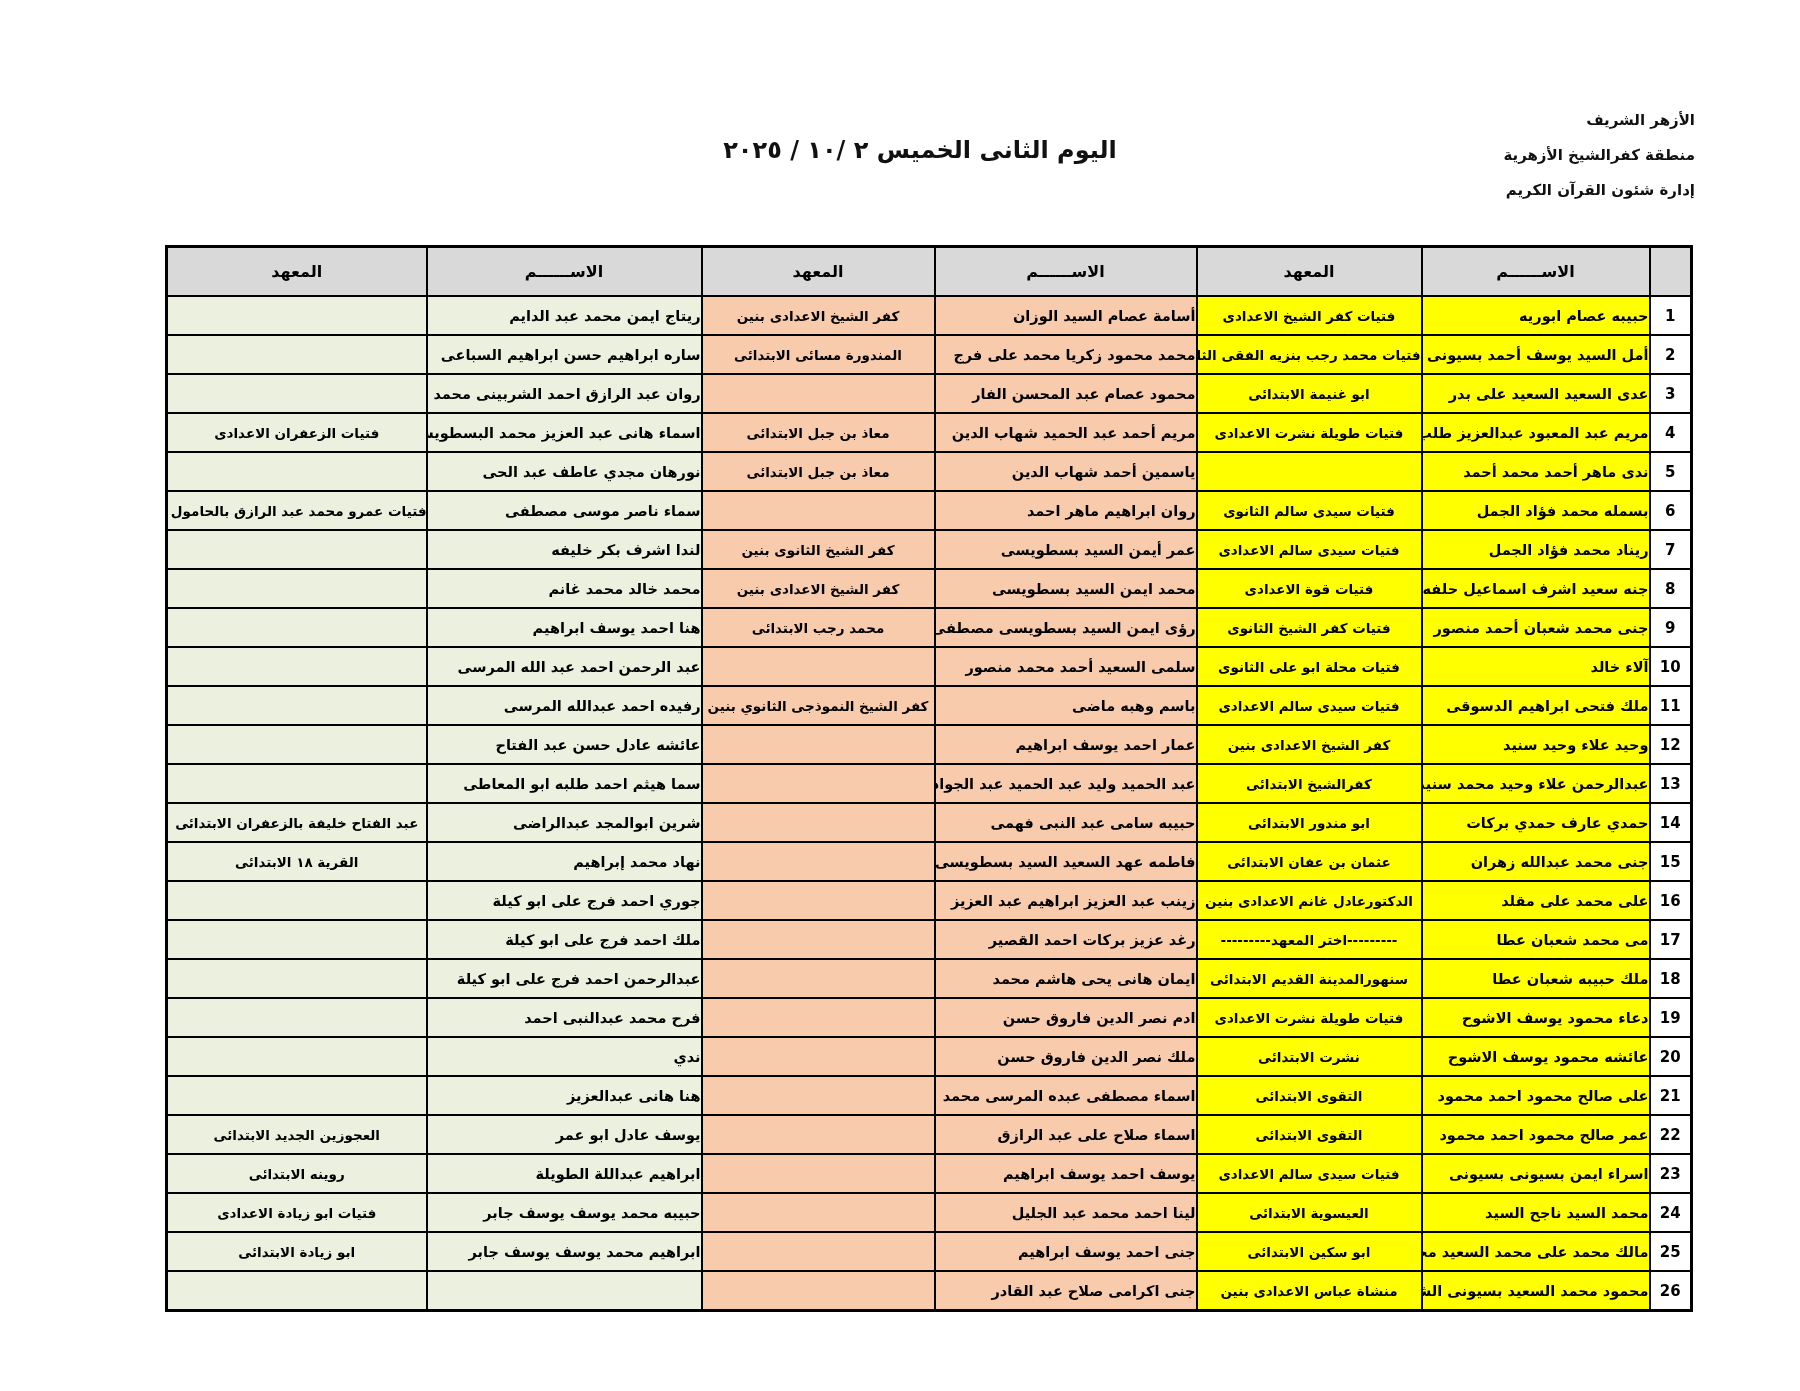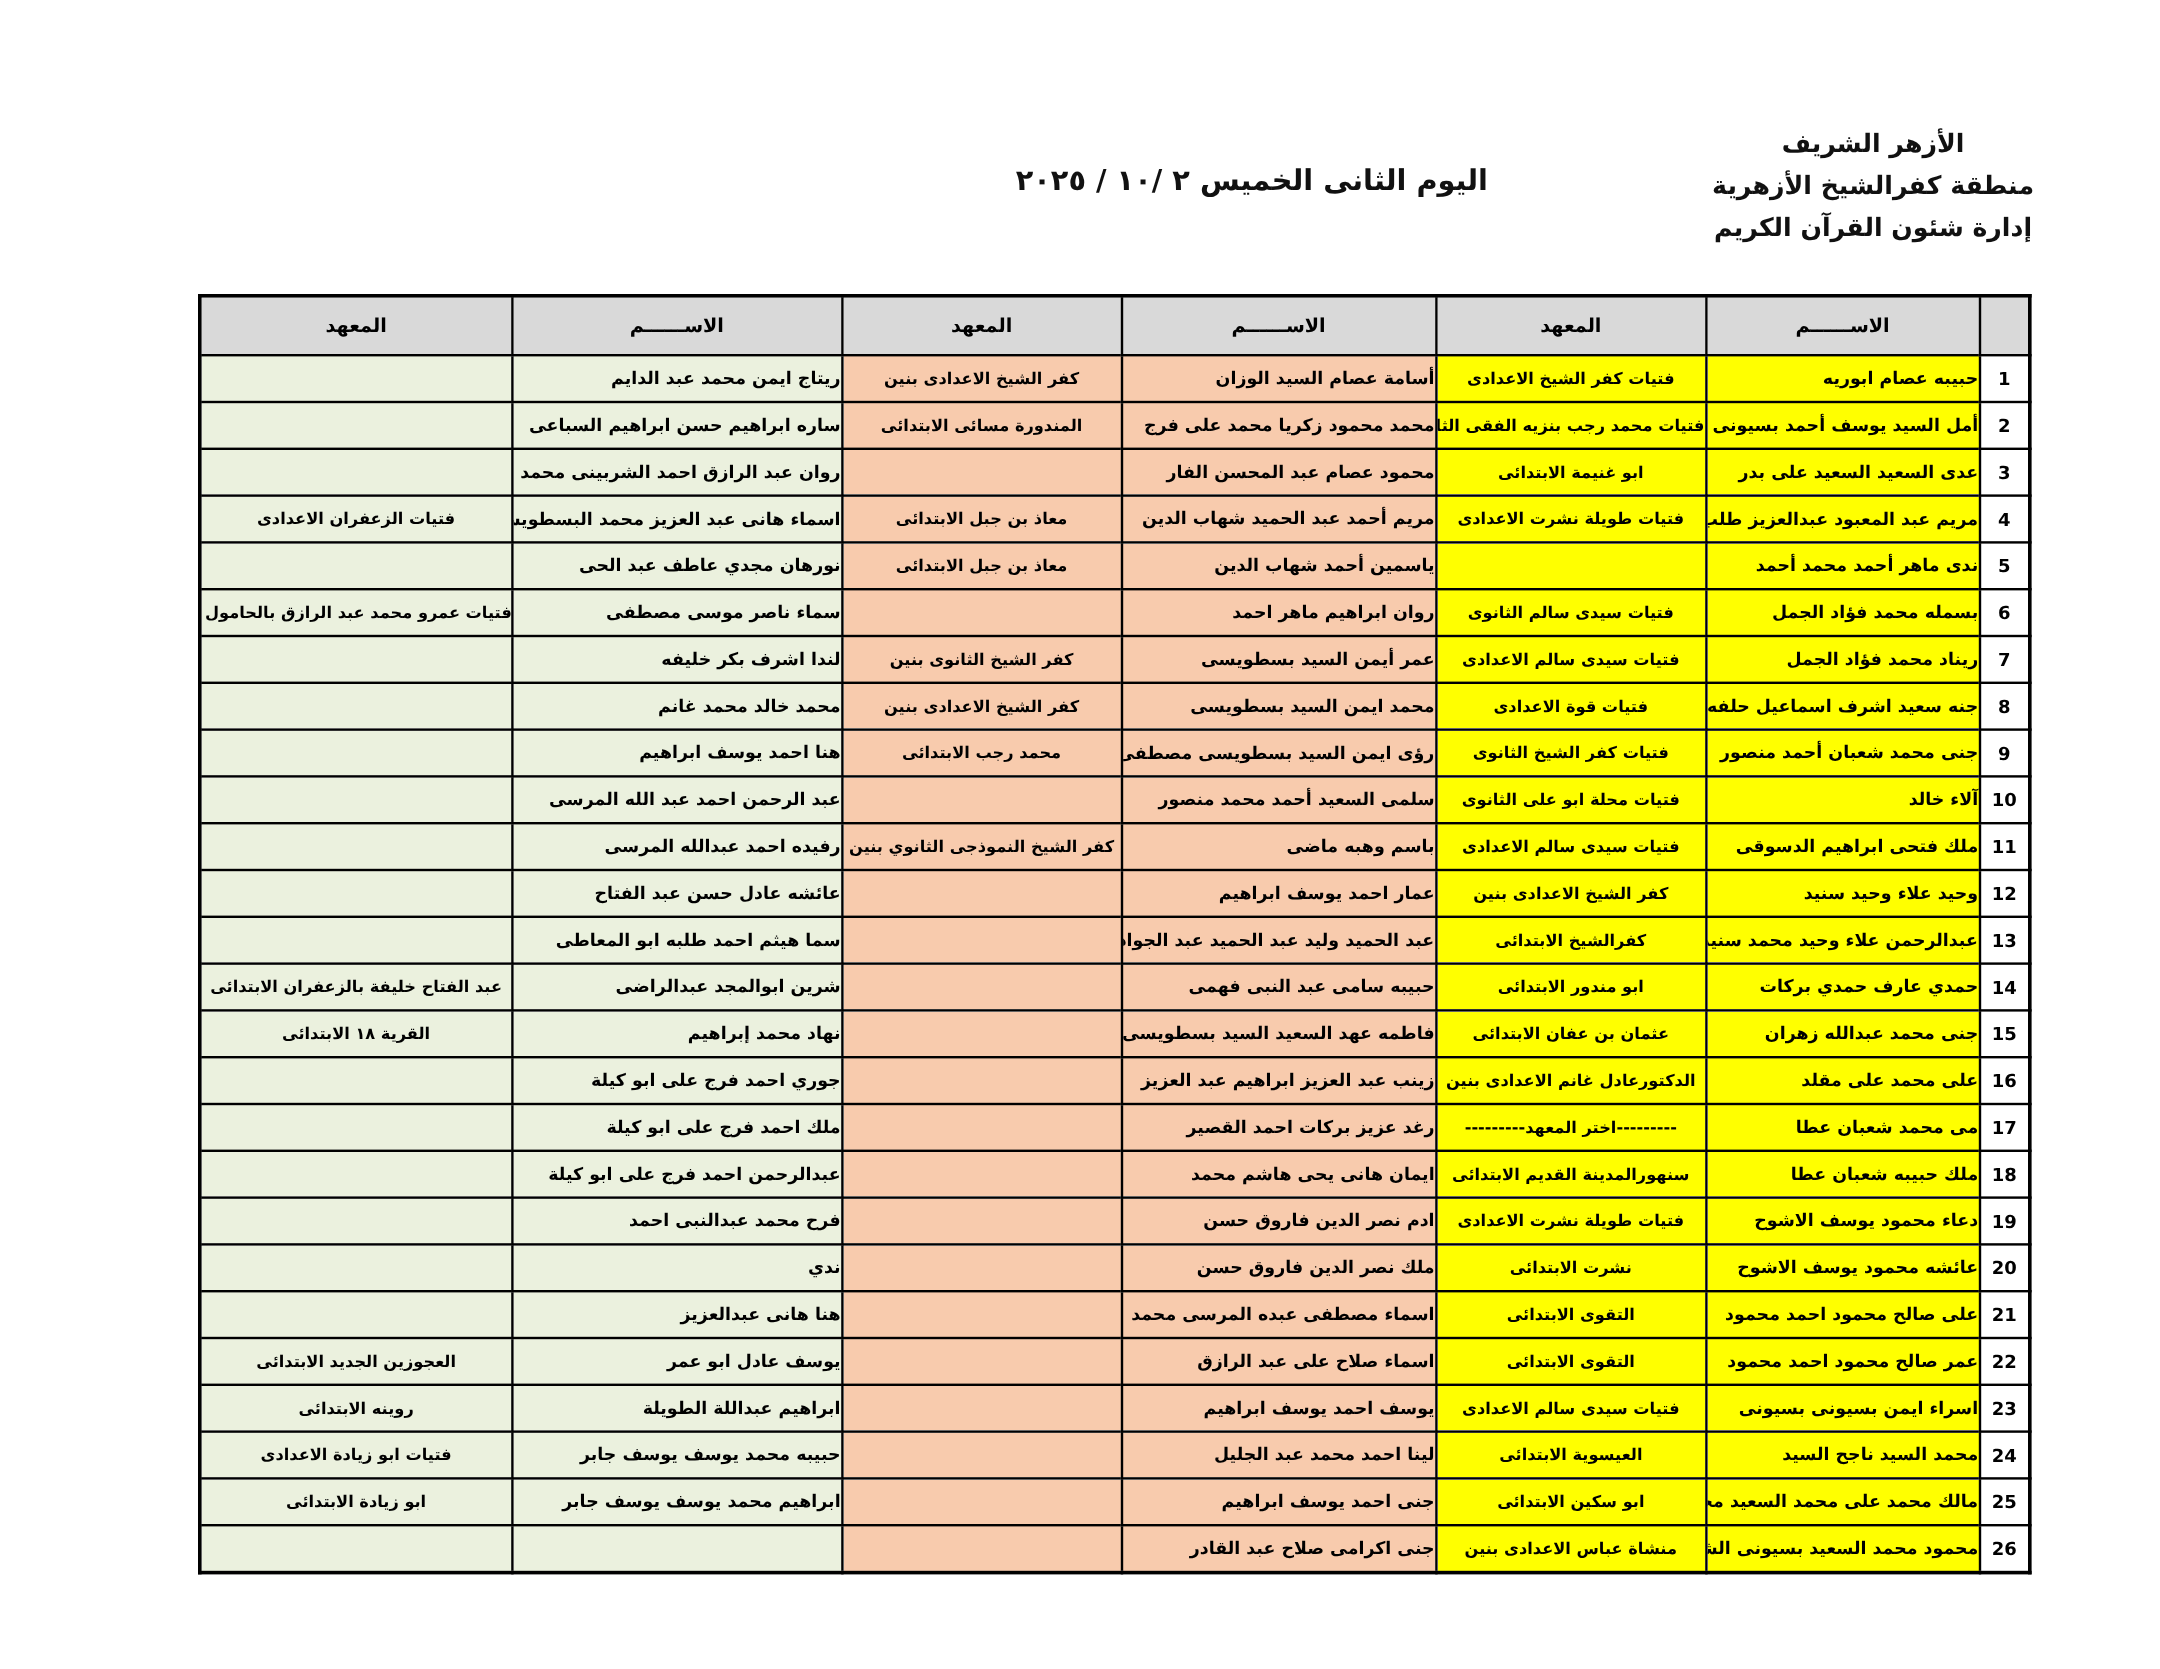--- a/index.html
+++ b/index.html
@@ -5,26 +5,26 @@
   html,body{margin:0;padding:0;}
   body{
     width:1800px;height:1391px;background:#ffffff;
     font-family:"DejaVu Sans", sans-serif;
     -webkit-font-smoothing:antialiased;
   }
   .page{position:relative;width:1800px;height:1391px;overflow:hidden;background:#ffffff;}
 
   .org-block{
     position:absolute;top:103px;right:105px;
-    direction:rtl;text-align:center;
-    font-weight:bold;font-size:21px;line-height:35px;color:#111;
+    direction:rtl;text-align:right;
+    font-weight:bold;font-size:15px;line-height:35px;color:#111;
   }
   .date-line{
     position:absolute;top:136px;left:600px;width:640px;
-    direction:rtl;text-align:right;
+    direction:rtl;text-align:center;
     font-weight:bold;font-size:24px;color:#111;
   }
   .doc-title{
     position:absolute;top:180px;left:600px;width:660px;
     direction:rtl;text-align:center;
     font-weight:bold;font-size:32px;color:#000;
   }
 
   table.results{
     position:absolute;left:165px;top:245px;

